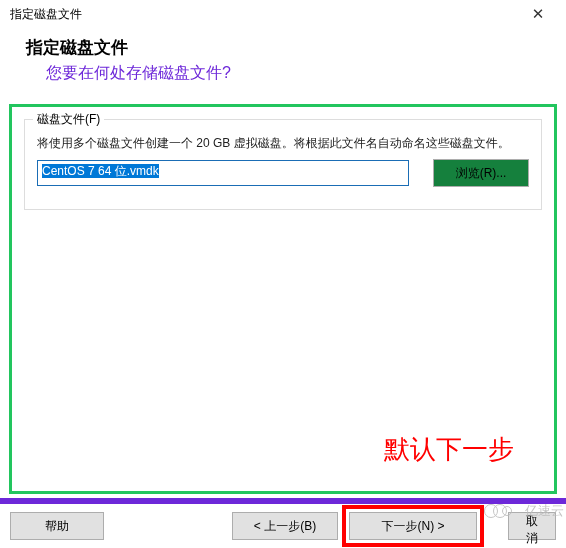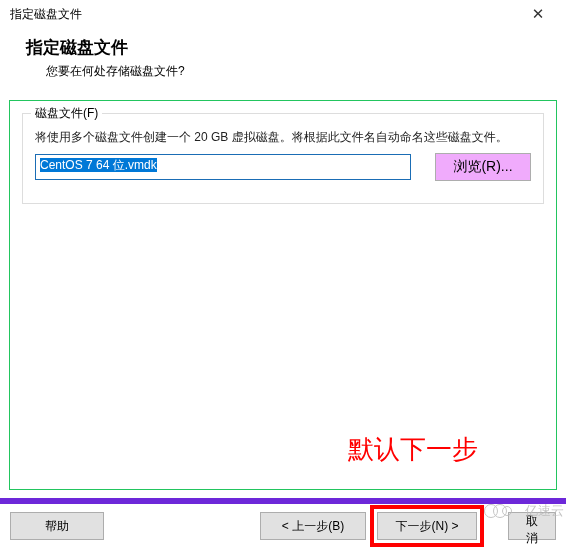--- a/index.html
+++ b/index.html
@@ -37,26 +37,26 @@
     }
     .header {
       padding: 8px 12px 14px 26px;
     }
     .header-title {
       font-weight: bold;
       font-size: 17px;
       margin-bottom: 4px;
     }
     .header-subtitle {
-      font-size: 12px;
+      font-size: 16px;
       padding-left: 20px;
-      color: #000000;
+      color: #6d28d9;
     }
     .content {
-      border: 1px solid #22c55e;
+      border: 3px solid #22c55e;
       margin: 6px 9px 0 9px;
       height: 390px;
     }
     .fieldset {
       margin: 12px 12px 0 12px;
       border: 1px solid #ddd;
       padding: 14px 12px 22px 12px;
       position: relative;
     }
     .fieldset-legend {
@@ -87,29 +87,29 @@
       font-family: inherit;
       outline: none;
     }
     .text-input .selected {
       background: #0078d7;
       color: #fff;
     }
     .browse-btn {
       width: 96px;
       height: 28px;
-      background: #f0abfc;
+      background: #15803d;
       border: 1px solid #adadad;
-      font-size: 14px;
+      font-size: 12px;
       font-family: inherit;
       cursor: pointer;
     }
     .annotation {
       position: absolute;
-      right: 88px;
+      right: 52px;
       top: 432px;
       color: #ff0000;
       font-size: 26px;
       font-family: "Microsoft YaHei", sans-serif;
     }
     .button-bar {
       position: absolute;
       bottom: 0;
       left: 0;
       right: 0;
@@ -137,21 +137,21 @@
     .btn-back {
       width: 106px;
     }
     .btn-next-wrap {
       border: 4px solid #ff0000;
       padding: 3px;
       margin-left: 4px;
       display: inline-flex;
     }
     .btn-next {
-      width: 100px;
+      width: 128px;
     }
     .btn-cancel {
       width: 48px;
       margin-left: 24px;
     }
     .watermark {
       position: absolute;
       right: 2px;
       bottom: 28px;
       display: flex;

